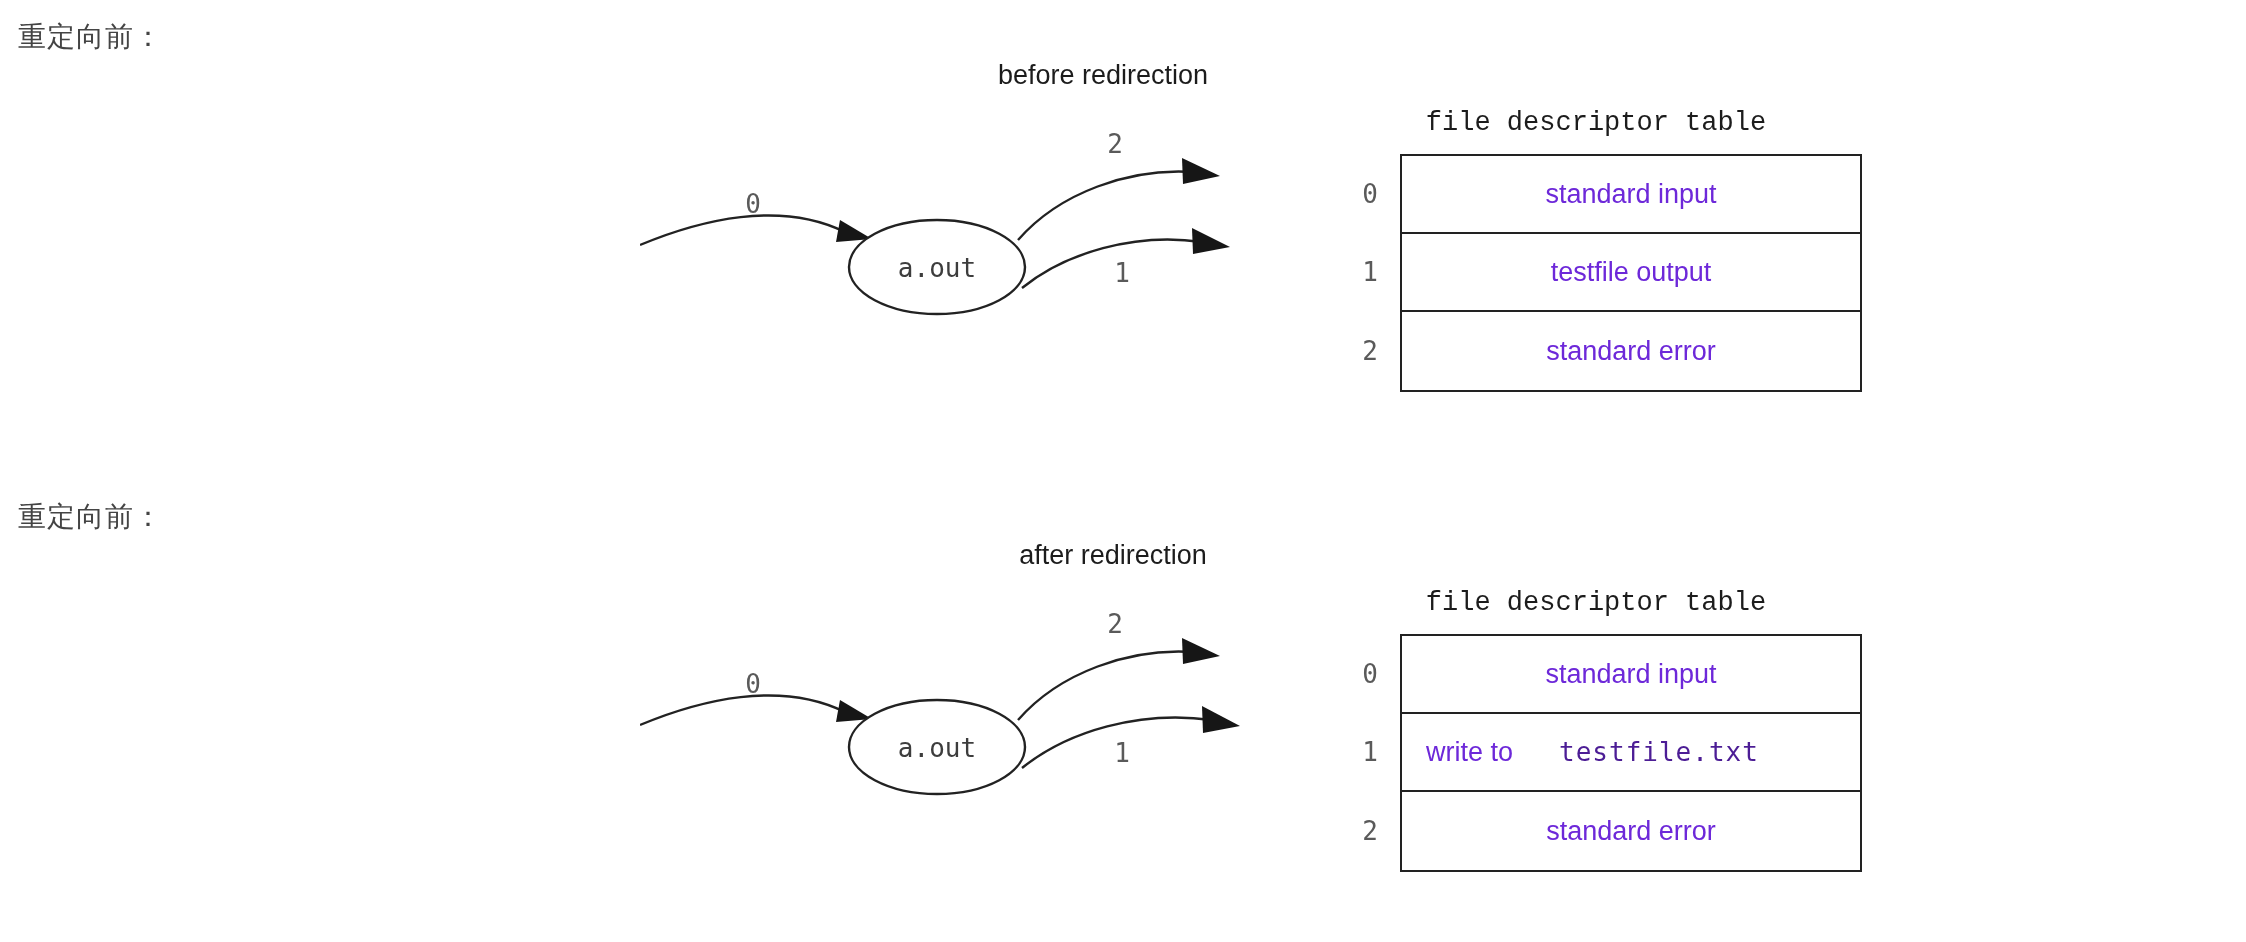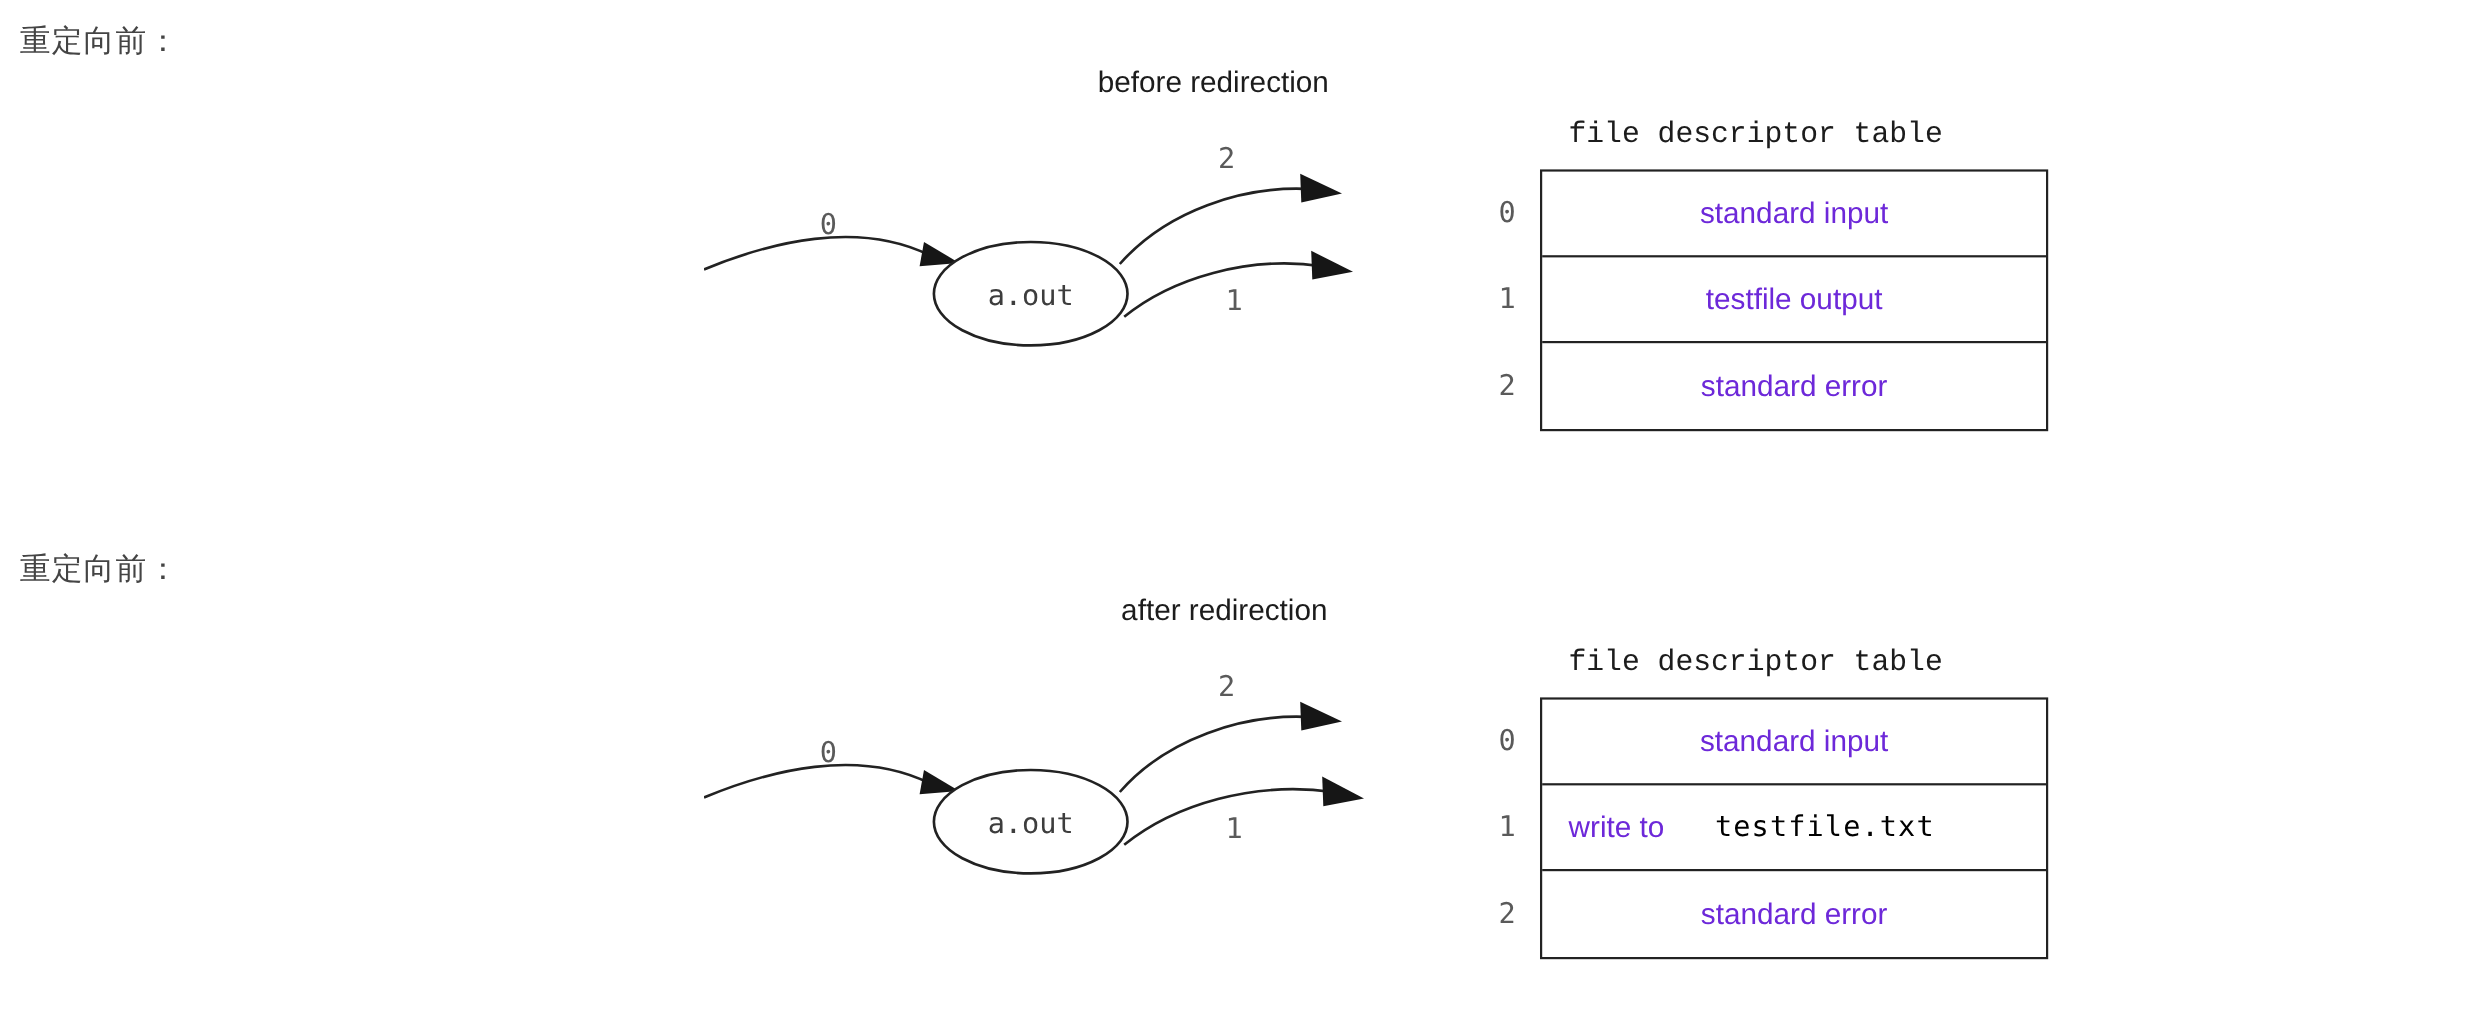--- a/index.html
+++ b/index.html
@@ -128,21 +128,21 @@
   }
   .fd-text {
     font-family: "Liberation Sans", sans-serif;
     font-size: 27px;
     color: #6d28d9;
     white-space: nowrap;
   }
   .fd-text-mono {
     font-family: "DejaVu Sans Mono", "Liberation Mono", monospace;
     font-size: 26px;
-    color: #000000;
+    color: #4c1d95;
     letter-spacing: 1px;
     white-space: nowrap;
   }
   .fd-row-split {
     justify-content: flex-start;
     padding-left: 24px;
     gap: 46px;
   }
 </style>
 </head>

